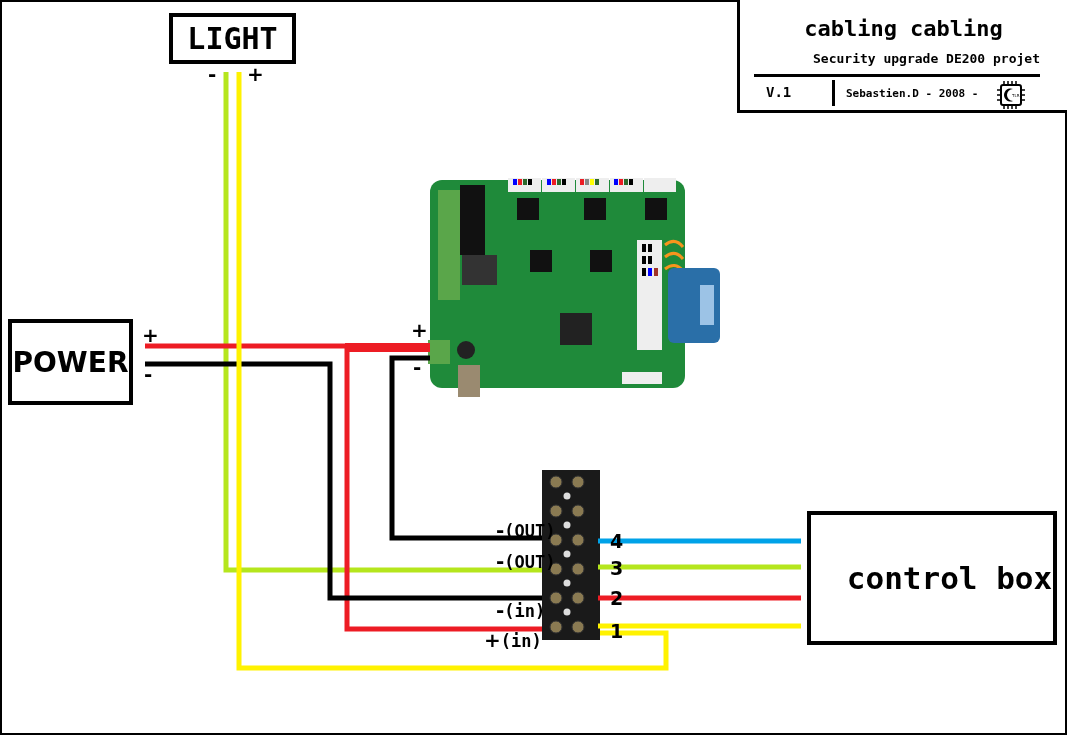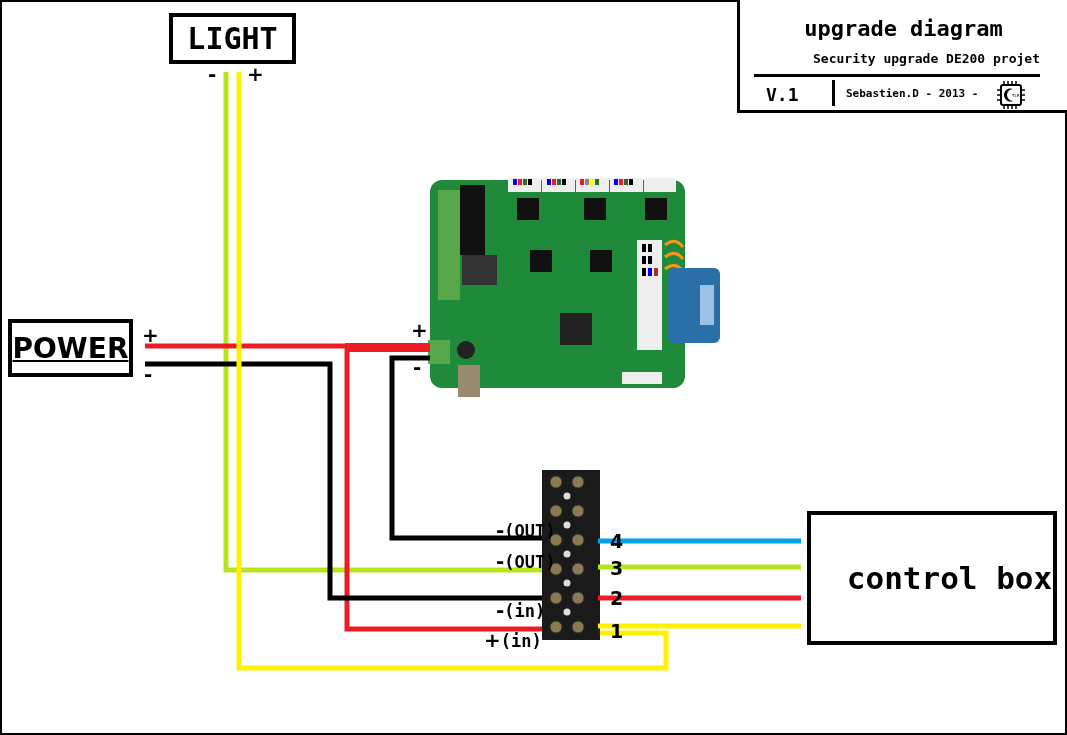--- a/index.html
+++ b/index.html
@@ -5,32 +5,32 @@
   html, body { margin: 0; padding: 0; background: #ffffff; }
   body { width: 1067px; height: 735px; position: relative; overflow: hidden;
          font-family: "DejaVu Sans Mono", monospace; }
   .frame { position: absolute; left: 0; top: 0; width: 1063px; height: 731px;
            border: 2px solid #000; box-sizing: content-box; }
   .box { position: absolute; border: 4px solid #000; background: #fff;
          display: flex; align-items: center; justify-content: center;
          font-weight: bold; color: #000; box-sizing: border-box; }
   #light-box { left: 169px; top: 13px; width: 127px; height: 51px; font-size: 30px;
                font-family: "DejaVu Sans Mono", monospace; }
-  #power-box { left: 8px; top: 319px; width: 125px; height: 58px; font-size: 28px;
-               font-family: "DejaVu Sans", sans-serif; text-decoration: underline; }
+  #power-box { left: 8px; top: 319px; width: 125px; height: 86px; font-size: 28px;
+               font-family: "DejaVu Sans", sans-serif; }
   #control-box { left: 807px; top: 511px; width: 250px; height: 134px; font-size: 31px;
                  font-family: "DejaVu Sans Mono", monospace; padding-left: 35px; }
   #title-block { position: absolute; left: 737px; top: 0; width: 330px; height: 113px;
                  border: 3px solid #000; border-top: none; border-right: none; box-sizing: border-box; background:#fff; }
   #title-main { position: absolute; left: 0; width: 100%; top: 16px; text-align: center;
                 font-size: 22px; font-weight: bold; }
   #title-sub { position: absolute; left: 0; width: 100%; top: 51px; text-align: center;
                font-size: 13px; font-weight: bold; padding-left: 23px; }
   #title-rule { position: absolute; left: 14px; width: 286px; top: 74px; height: 3px; background: #000; }
-  #title-version { position: absolute; left: 26px; top: 84px; font-size: 18px; font-weight: bold; }
+  #title-version { position: absolute; left: 26px; top: 84px; font-size: 14px; font-weight: bold; }
   #title-sep { position: absolute; left: 92px; top: 80px; width: 3px; height: 26px; background: #000; }
   #title-author { position: absolute; left: 106px; top: 87px; font-size: 11px; font-weight: bold; }
   #chip-icon { position: absolute; left: 256px; top: 80px; width: 30px; height: 30px; }
   .lbl { position: absolute; font-weight: bold; color: #000; font-family: "DejaVu Sans", sans-serif; }
   .small { font-size: 17px; font-family: "DejaVu Sans Mono", monospace; }
   .pm { font-size: 20px; }
   .num { font-size: 19px; font-family: "DejaVu Sans", sans-serif; }
   svg { position: absolute; left: 0; top: 0; }
 </style>
 </head>
@@ -163,26 +163,26 @@
 </div>
 <div class="lbl" style="left:484px;top:628px;">
   <span class="pm">+</span><span class="small">(in)</span>
 </div>
 <span class="lbl num" style="left:610px;top:530px;">4</span>
 <span class="lbl num" style="left:610px;top:557px;">3</span>
 <span class="lbl num" style="left:610px;top:587px;">2</span>
 <span class="lbl num" style="left:610px;top:620px;">1</span>
 
 <div id="title-block">
-  <div id="title-main">upgrade diagram</div>
+  <div id="title-main">cabling cabling</div>
   <div id="title-sub">Security upgrade DE200 projet</div>
   <div id="title-rule"></div>
   <div id="title-version">V.1</div>
   <div id="title-sep"></div>
-  <div id="title-author">Sebastien.D - 2013 -</div>
+  <div id="title-author">Sebastien.D - 2008 -</div>
   <svg id="chip-icon" viewBox="0 0 30 30">
     <rect x="5" y="5" width="20" height="20" rx="2" fill="#fff" stroke="#000" stroke-width="2"></rect>
     <g stroke="#000" stroke-width="1.5">
       <line x1="8" y1="1" x2="8" y2="5"></line>
         <line x1="12" y1="1" x2="12" y2="5"></line>
         <line x1="16" y1="1" x2="16" y2="5"></line>
         <line x1="20" y1="1" x2="20" y2="5"></line>
       <line x1="8" y1="25" x2="8" y2="29"></line>
         <line x1="12" y1="25" x2="12" y2="29"></line>
         <line x1="16" y1="25" x2="16" y2="29"></line>

